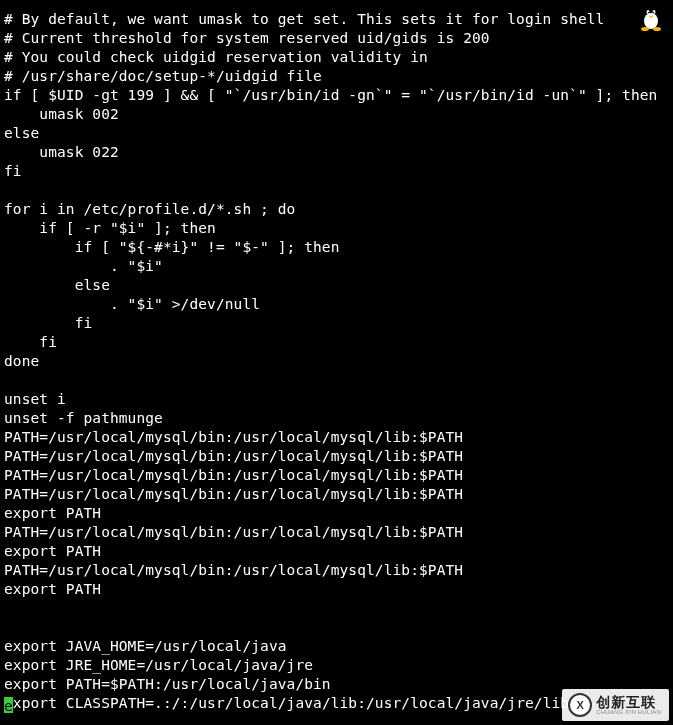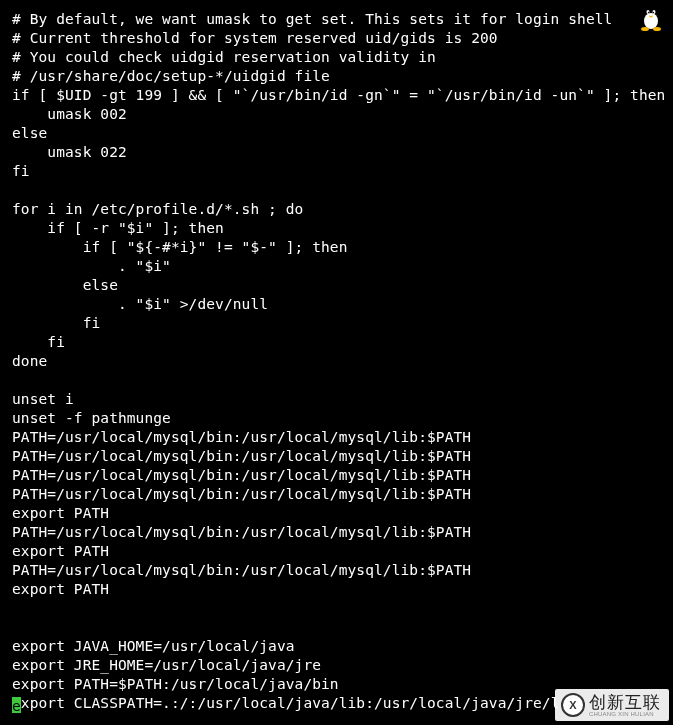--- a/index.html
+++ b/index.html
@@ -6,21 +6,21 @@
     margin: 0;
     padding: 0;
     background: #000;
     width: 673px;
     height: 725px;
     overflow: hidden;
     position: relative;
   }
   pre.terminal {
     margin: 0;
-    padding: 10px 4px 4px 12px;
+    padding: 10px 4px 4px 4px;
     font-family: "DejaVu Sans Mono", "Liberation Mono", Consolas, monospace;
     font-size: 14.5px;
     line-height: 19px;
     color: #ffffff;
     white-space: pre;
     letter-spacing: 0.1px;
   }
   span.cursor {
     display: inline-block;
     background: #3ec93e;
@@ -65,22 +65,22 @@
     font-size: 11px;
     color: #333;
     background: #fff;
   }
   .watermark .txtwrap {
     display: flex;
     flex-direction: column;
     line-height: 1;
   }
   .watermark .zh {
-    font-size: 17px;
-    font-weight: normal;
+    font-size: 14px;
+    font-weight: bold;
     letter-spacing: 1px;
   }
   .watermark .en {
     font-size: 6px;
     color: #888;
     letter-spacing: 0.2px;
   }
 </style>
 </head>
 <body>

